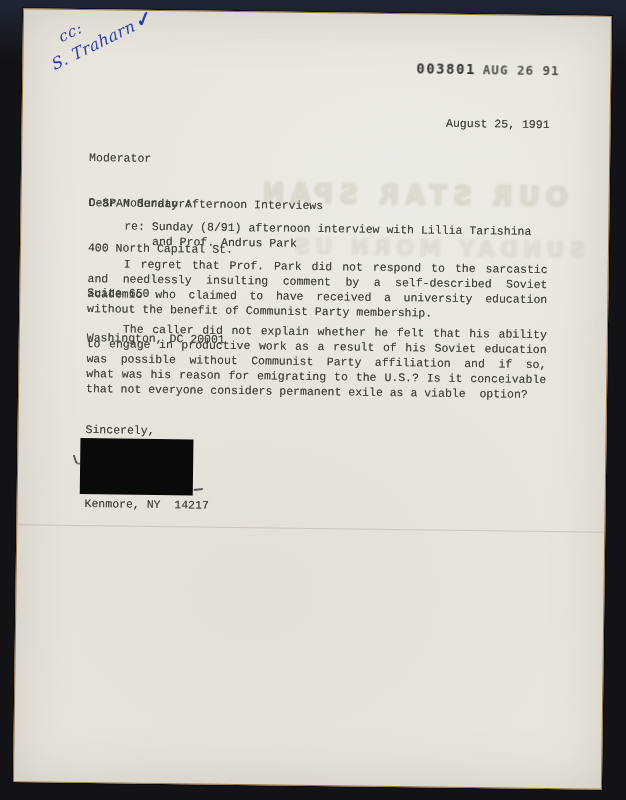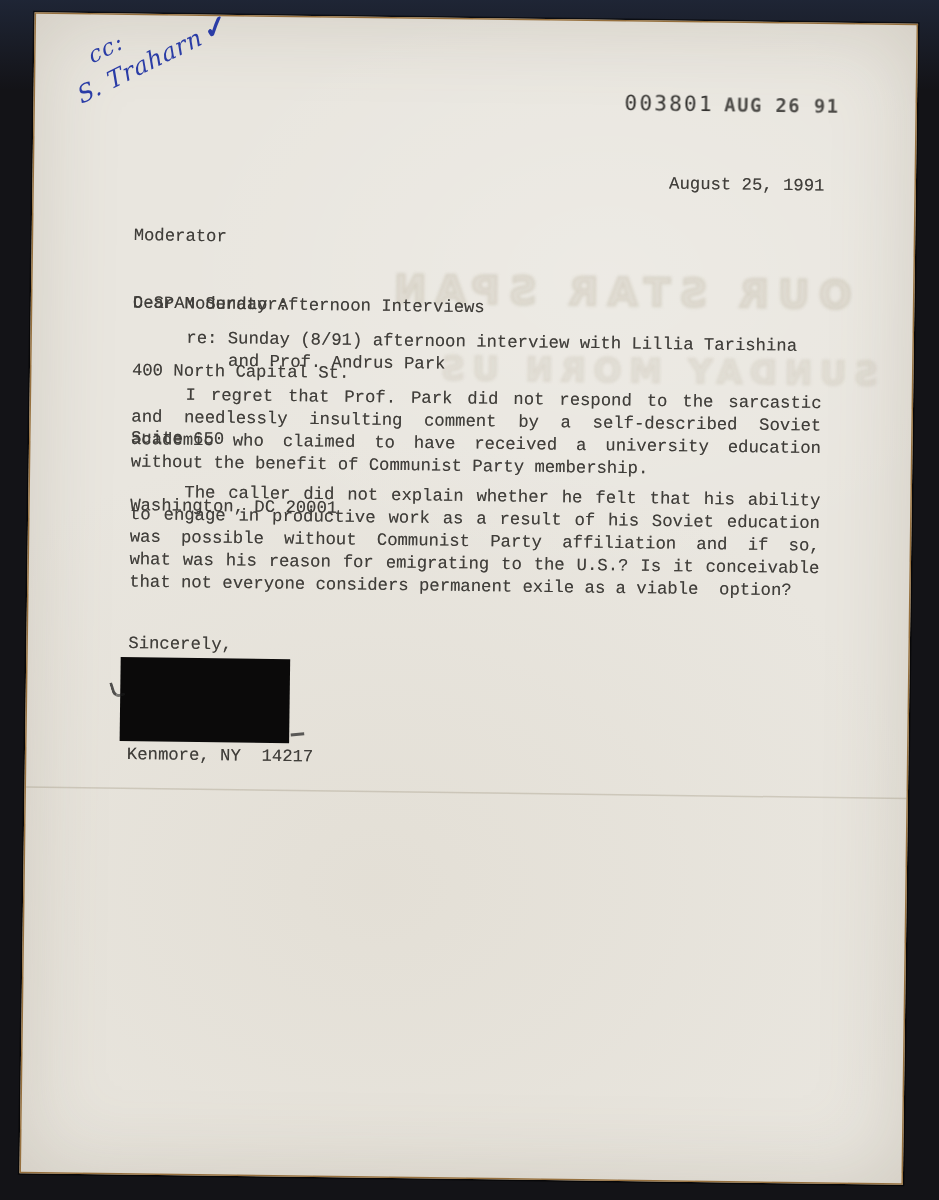--- a/index.html
+++ b/index.html
@@ -53,21 +53,21 @@
   }
   .handnote .cc{font-size:15px;margin-left:16px;letter-spacing:1px;}
   .handnote .name{font-size:16px;letter-spacing:.5px;}
   .handnote .check{font-size:19px;font-style:normal;font-weight:bold;margin-left:3px;display:inline-block;transform:rotate(8deg);}
 
   
   .stamp{
     position:absolute;left:393px;top:46px;white-space:nowrap;
     color:#1e1d1b;filter:blur(.25px);opacity:.9;
   }
-  .stamp .num{font-family:"DejaVu Sans Mono",monospace;font-weight:normal;font-size:14px;letter-spacing:1.5px;}
+  .stamp .num{font-family:"DejaVu Sans Mono",monospace;font-weight:bold;font-size:14px;letter-spacing:1.5px;}
   .stamp .sdate{font-family:"DejaVu Sans Mono",monospace;font-weight:bold;font-size:12.5px;letter-spacing:1px;margin-left:7px;opacity:.85;}
 
   
   .content{
     position:absolute;left:67px;top:0;width:460px;
     font-size:11.5px;line-height:15px;color:#403e3a;
     text-shadow:0 0 .4px rgba(64,62,58,.55);
   }
   .content .abs{position:absolute;left:0;right:0;}
   .date-line{top:101px;text-align:right;white-space:pre;}

